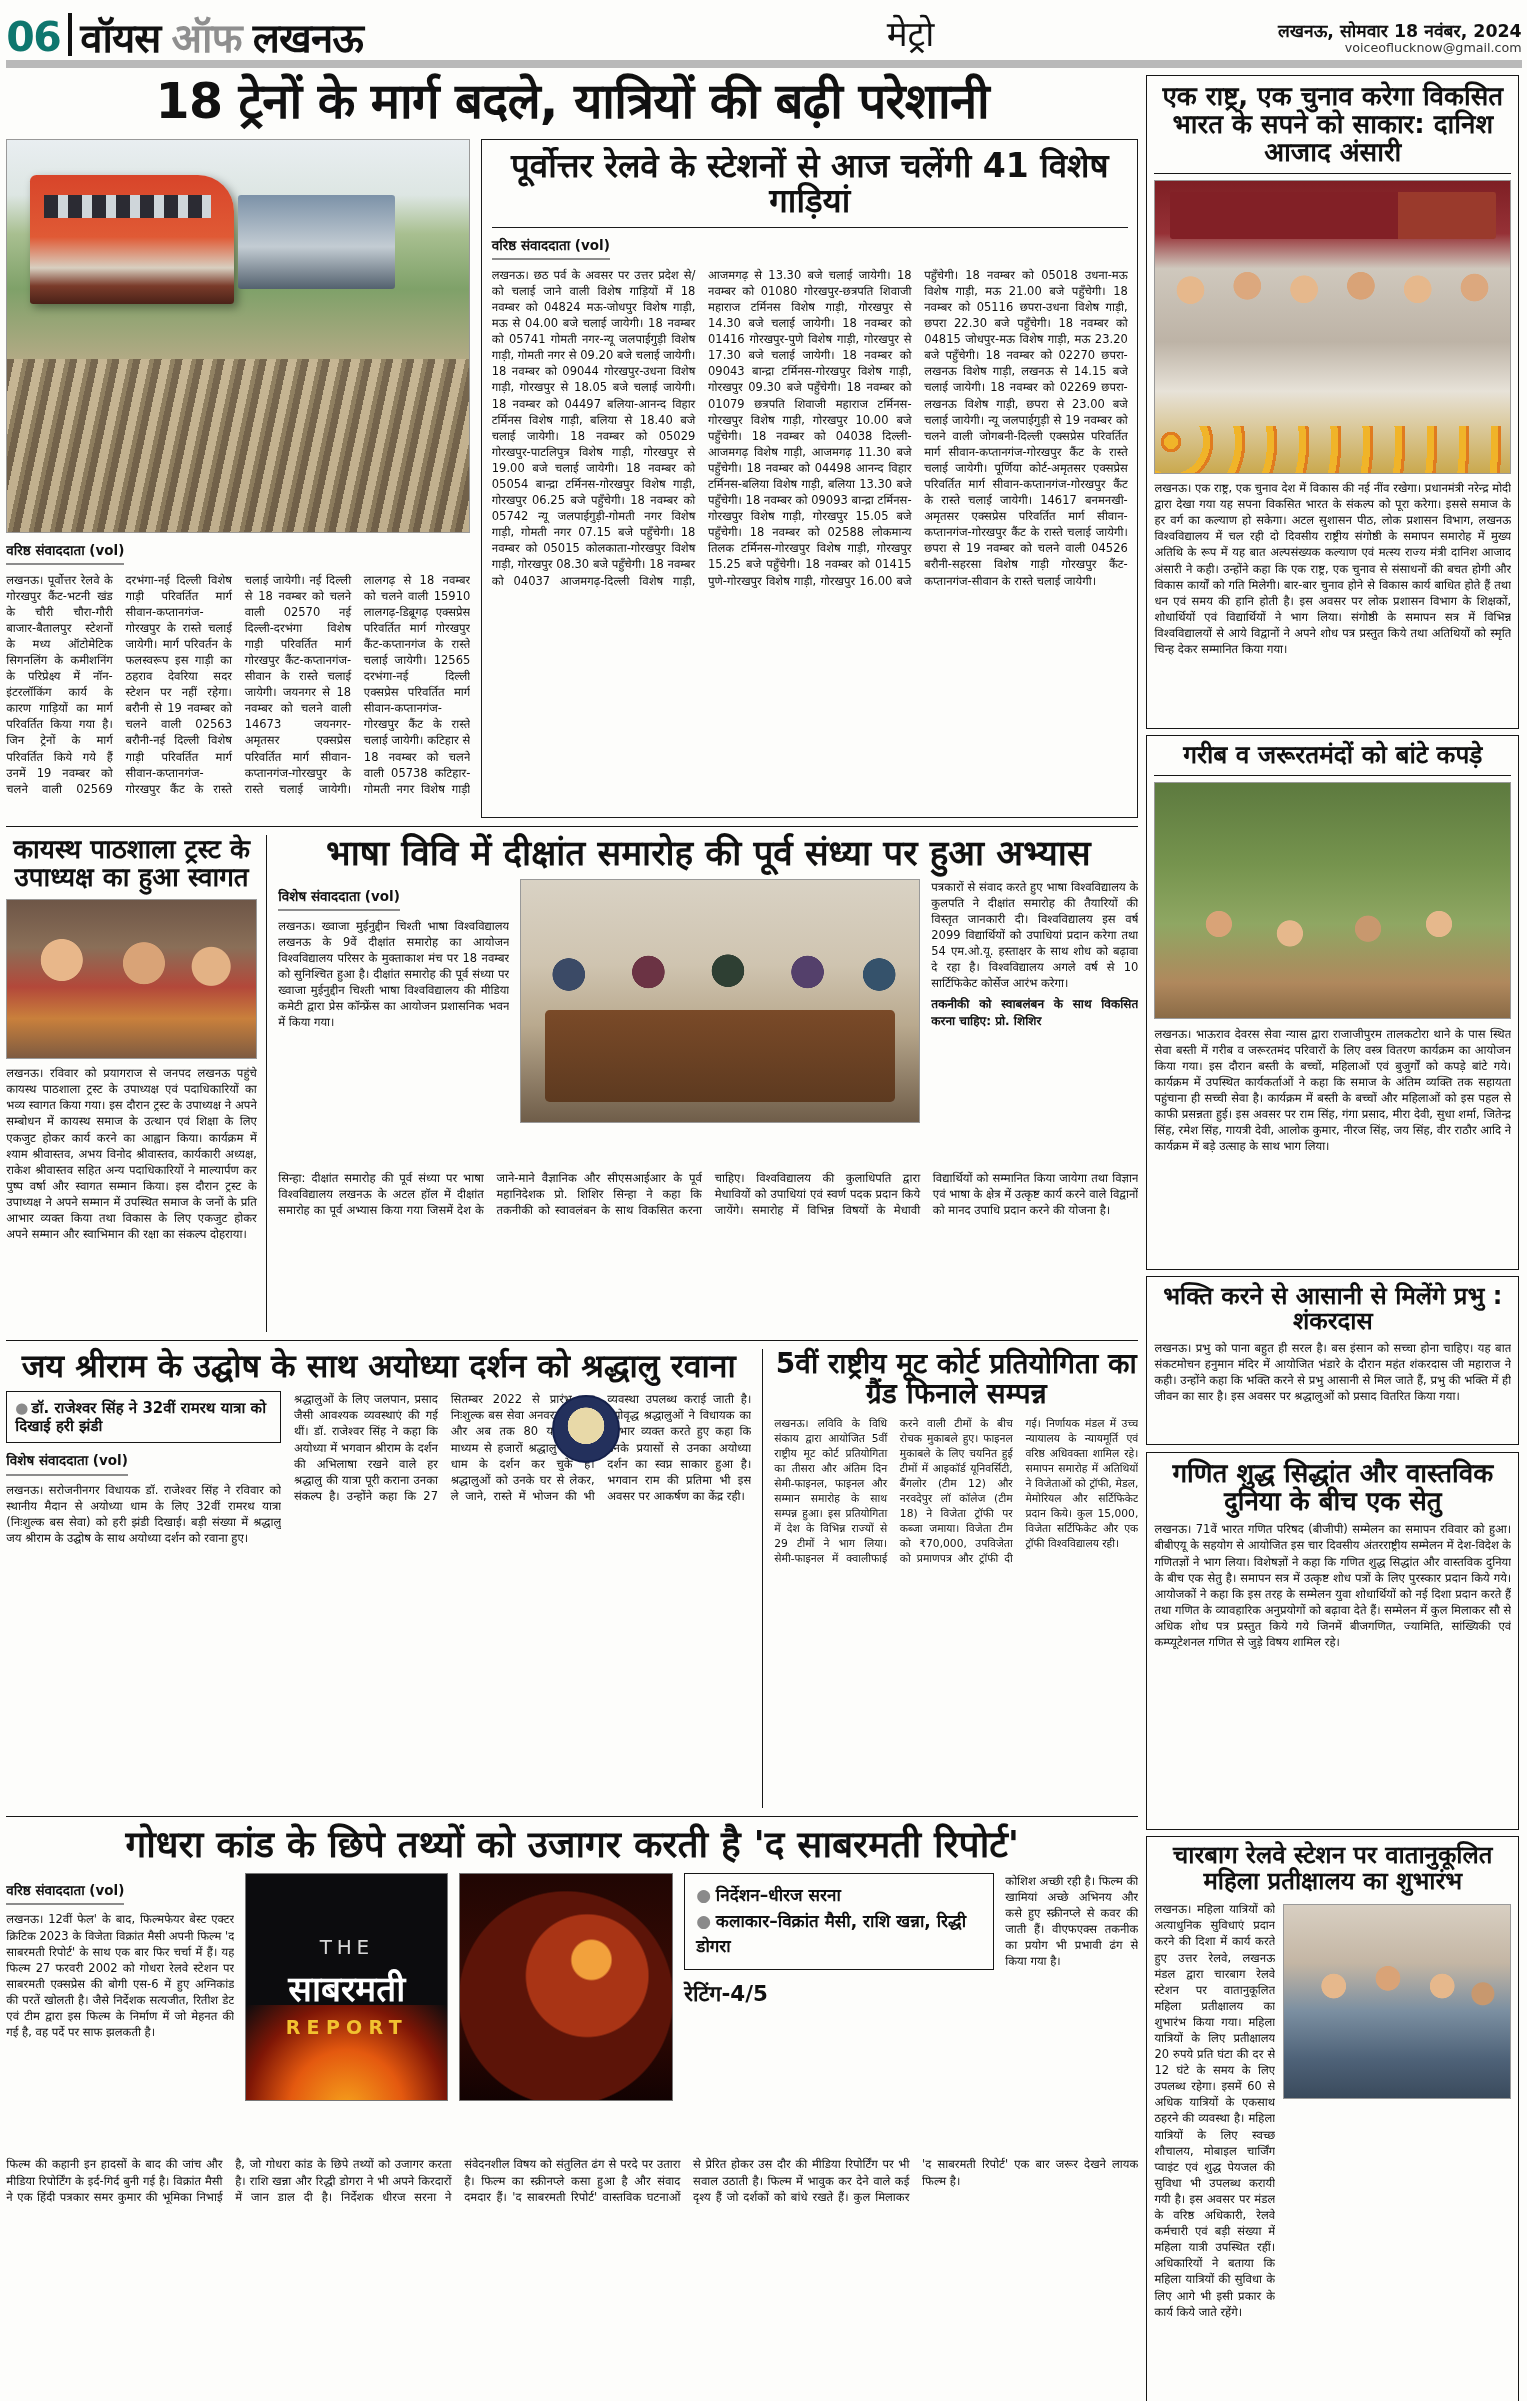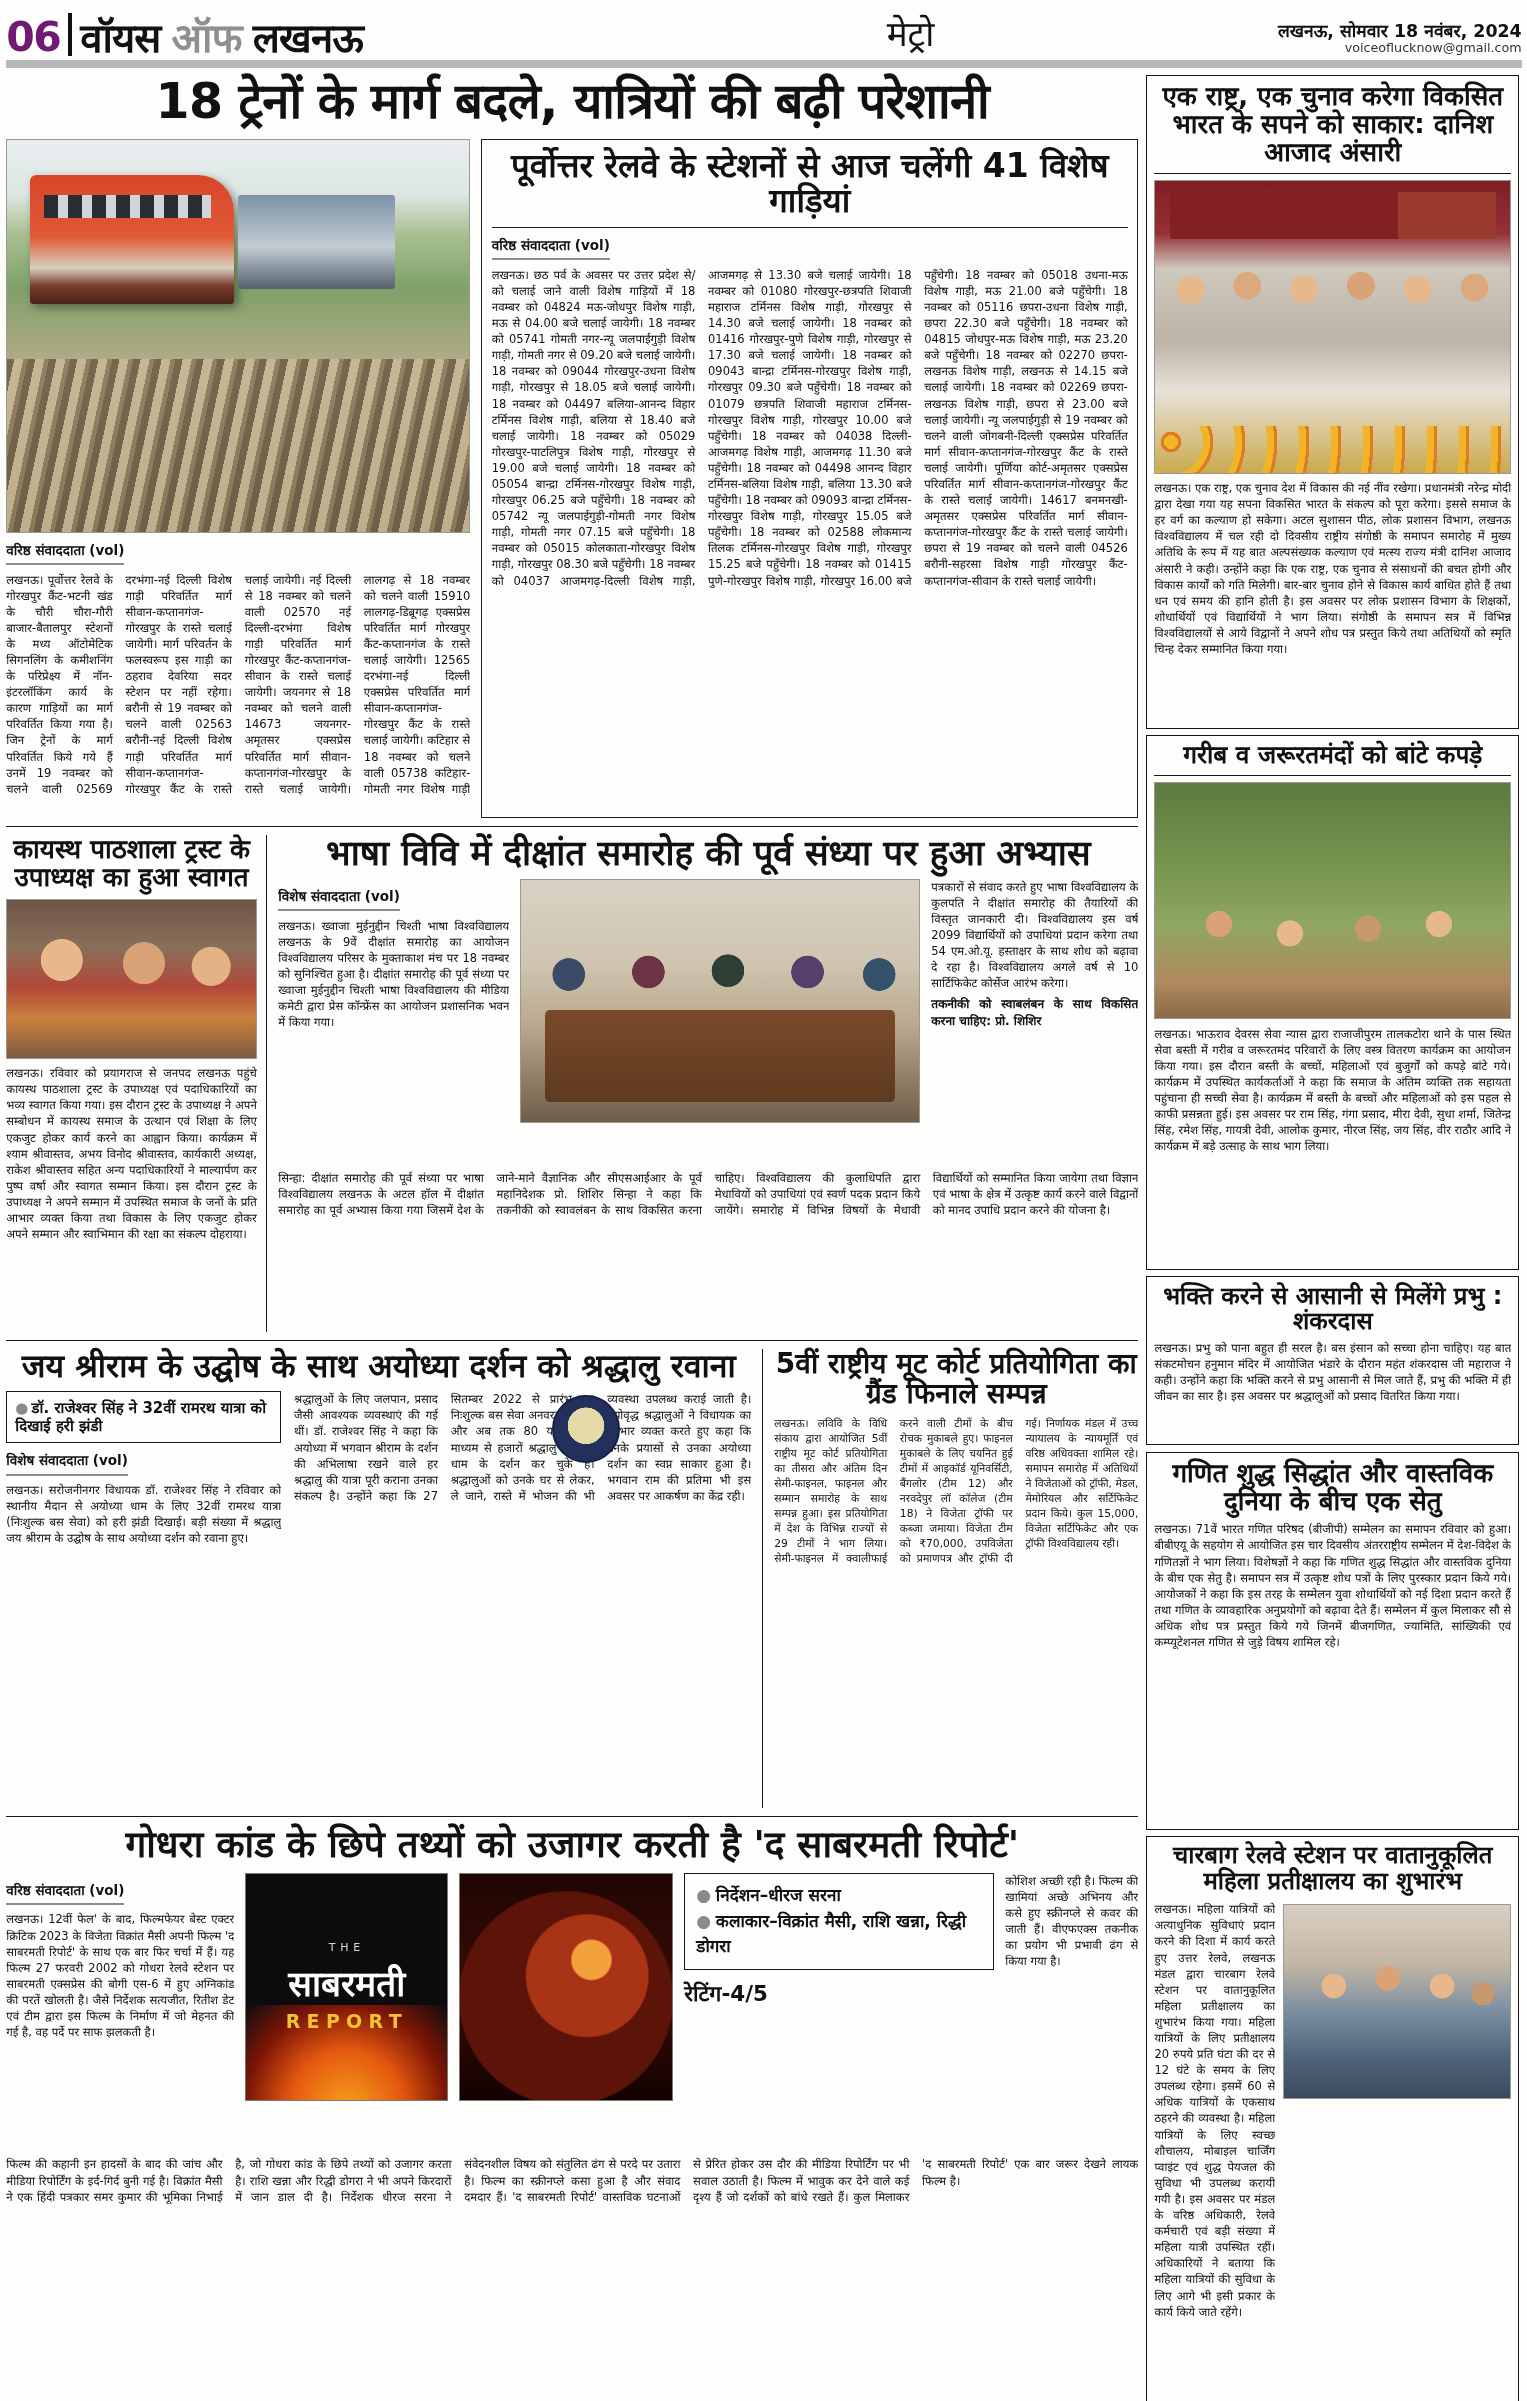--- a/index.html
+++ b/index.html
@@ -5,21 +5,21 @@
   * { margin:0; padding:0; box-sizing:border-box; }
   html,body { background:#888; }
   body { font-family:"DejaVu Sans","Liberation Sans",sans-serif; }
   .page {
     width:1528px; min-height:2401px; margin:0 auto; background:#fdfdfb;
     color:#111; padding:4.7px 6.3px; position:relative; overflow:hidden;
   }
   
   .masthead { display:flex; align-items:flex-end; height:51px; }
   .mast-left { display:flex; align-items:flex-end; gap:8px; width:673px; }
-  .page-no { font-size:41px; font-weight:900; color:#701a75; line-height:.9; letter-spacing:-1.6px; }
+  .page-no { font-size:41px; font-weight:900; color:#0f766e; line-height:.9; letter-spacing:-1.6px; }
   .mast-bar { width:4px; height:43px; background:#111; }
   .paper-name { font-size:40px; font-weight:900; line-height:.9; letter-spacing:-0.8px; display:flex; gap:11px; }
   .paper-name .grey { color:#8f8f8f; }
   .mast-center { flex:1; text-align:center; font-size:35px; font-weight:400; }
   .mast-right { width:380px; text-align:right; font-size:17.4px; font-weight:700; line-height:1.15; }
   .mast-right .email { font-size:12.7px; font-weight:400; color:#333; }
   .top-rule { height:8px; background:#b9b9b9; margin:4.7px 0 6.3px; }
 
   
   .main-grid { display:grid; grid-template-columns:1132px 373px; gap:8px; }
@@ -96,21 +96,21 @@
   .moot-body { height:372px; }
 
   
   .band4 h2 { font-size:37px; text-align:center; margin-bottom:8px; }
   .media-row { display:grid; grid-template-columns:228px 203px 214px 310px 1fr; gap:11px; margin-bottom:8px; }
   .sab-left { height:237px; }
   .poster { height:228px; border:0.8px solid #777; background:#0c0c0e; position:relative; color:#fff;
     display:flex; flex-direction:column; align-items:center; justify-content:center; gap:4.7px; overflow:hidden; }
   .poster .flames { position:absolute; left:0; bottom:0; width:100%; height:42%;
     background:radial-gradient(ellipse at 50% 110%, #f6a21c 0%, #e4590f 40%, #7e1606 70%, transparent 100%); }
-  .poster .l1 { font-size:11px; letter-spacing:4.7px; color:#d8d8d8; z-index:1; }
+  .poster .l1 { font-size:20px; letter-spacing:4.7px; color:#d8d8d8; z-index:1; }
   .poster .l2 { font-size:35px; font-weight:900; z-index:1; }
   .poster .l3 { font-size:19px; letter-spacing:6.3px; color:#f2c230; font-weight:700; z-index:1; }
   .film-still { height:228px; border:0.8px solid #777; overflow:hidden;
     background:
       radial-gradient(circle at 62% 38%, #f2a13c 0 10%, transparent 11%),
       radial-gradient(circle at 60% 45%, #a93415 0 34%, transparent 35%),
       radial-gradient(circle at 50% 55%, #5c1408 0 65%, transparent 66%),
       linear-gradient(180deg,#200603 0%,#3a0b04 55%,#120202 100%); }
   .credits-cell { display:flex; flex-direction:column; gap:8px; }
   .credits-box { border:1.6px solid #161616; padding:9.5px 11px; font-weight:900; font-size:17px; line-height:1.5; }

